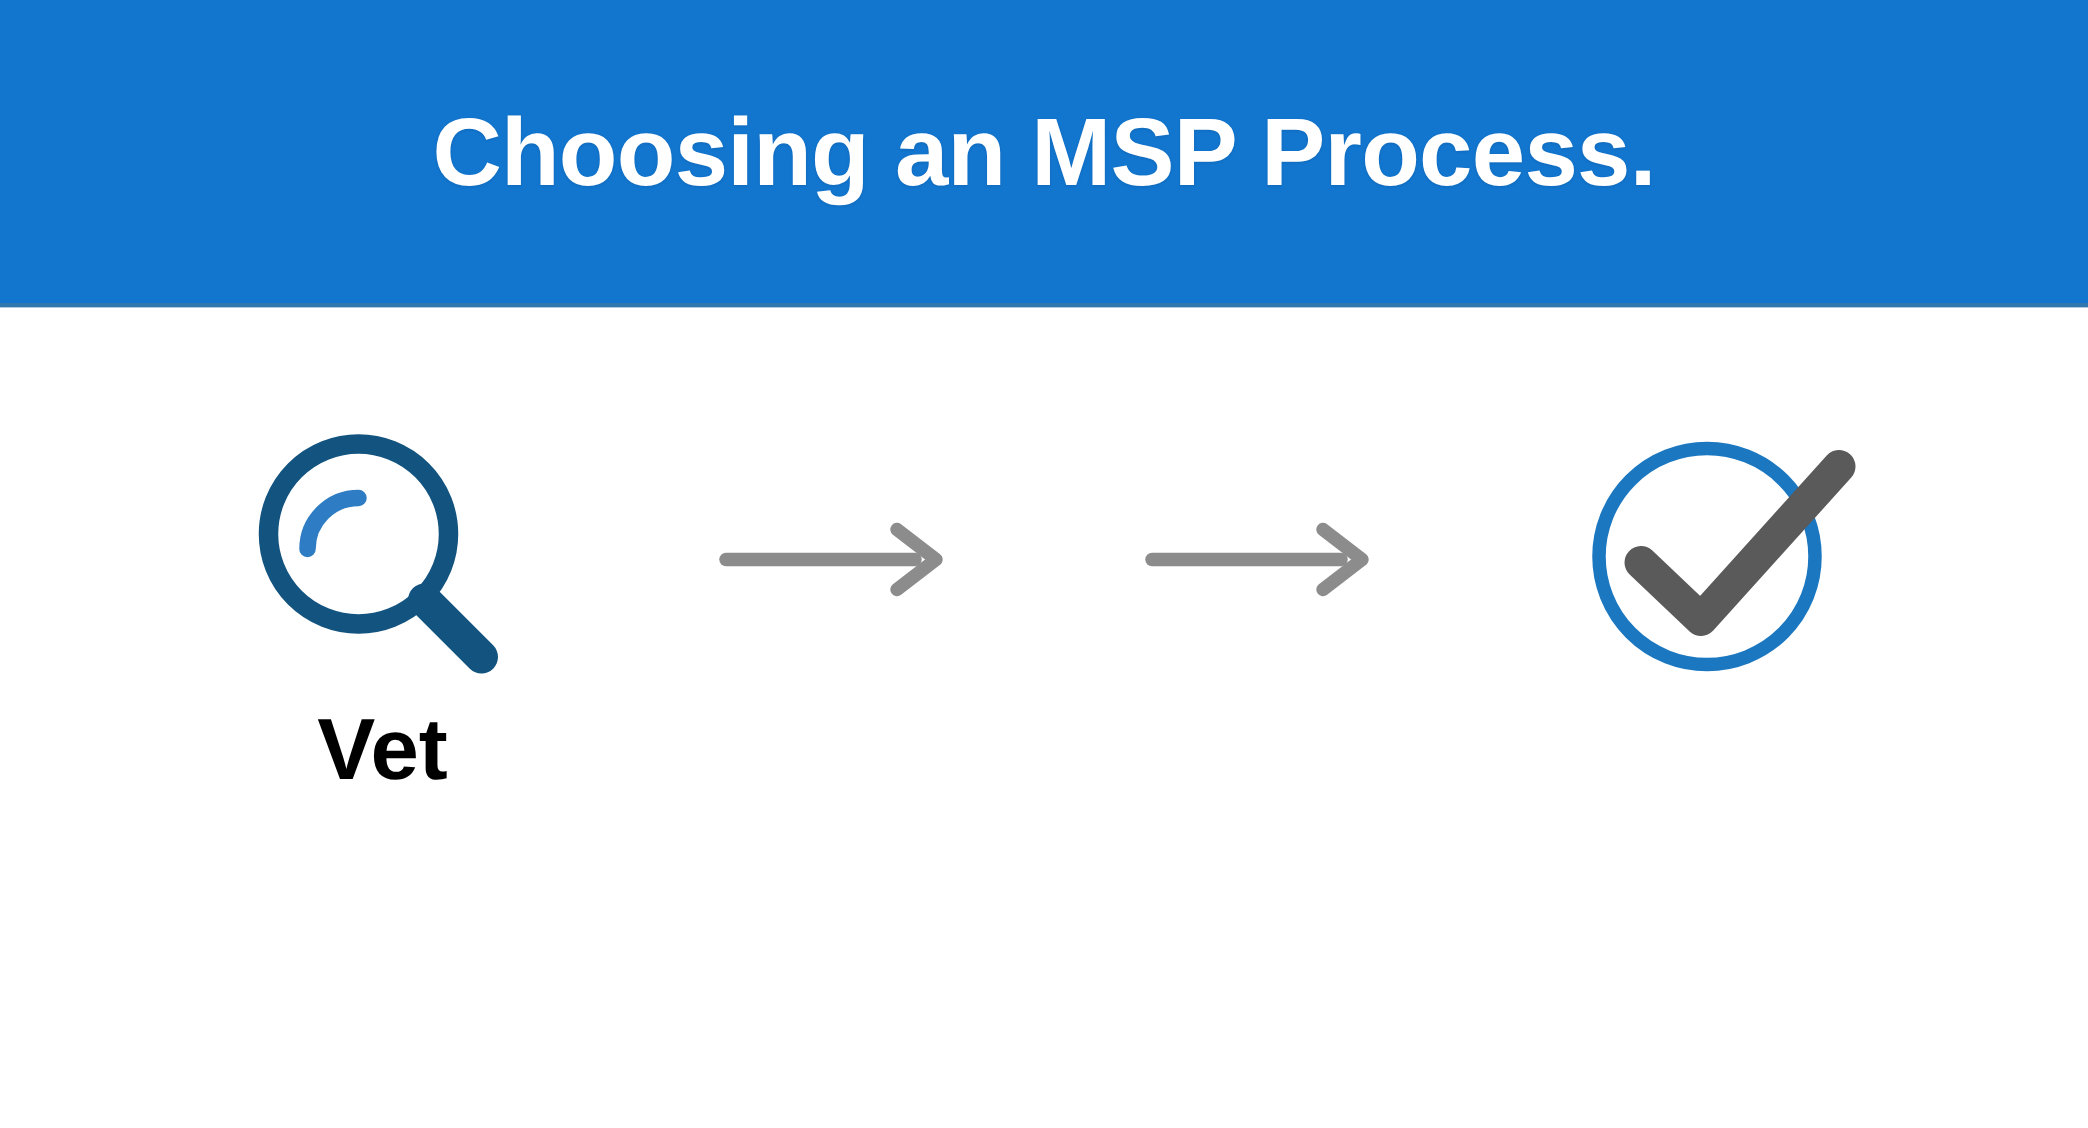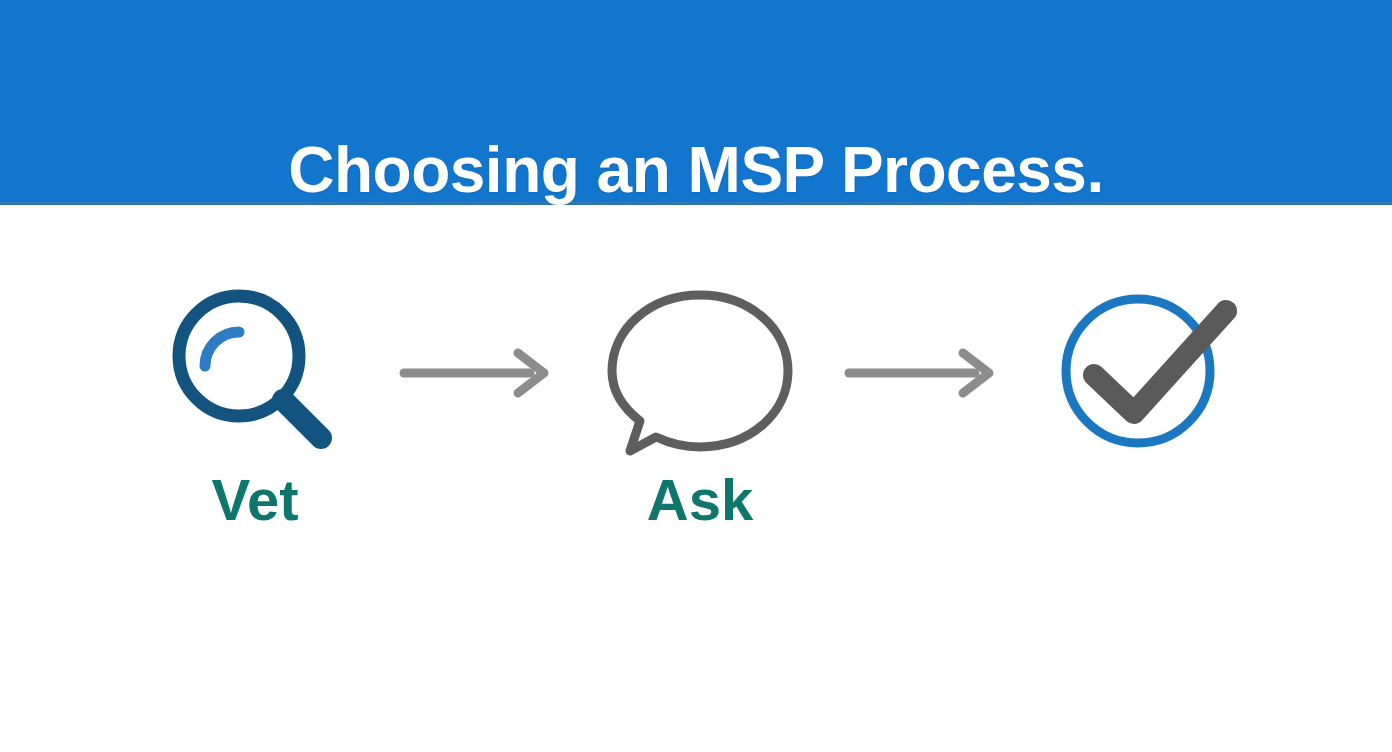--- a/index.html
+++ b/index.html
@@ -25,21 +25,21 @@
   .banner {
     position: absolute;
     left: 0;
     top: 0;
     width: 1392px;
     height: 205px;
     background: #1275CE;
     border-bottom: 3px solid #2f77ac;
     box-sizing: border-box;
     display: flex;
-    align-items: flex-end;
+    align-items: center;
     justify-content: center;
   }
   .banner-title {
     color: #ffffff;
     font-family: "Liberation Sans", sans-serif;
     font-size: 64px;
     font-weight: bold;
     letter-spacing: -0.5px;
     line-height: 1;
     text-shadow: 0 1px 2px rgba(0,0,0,0.10);
@@ -81,21 +81,21 @@
     width: 200px;
     display: flex;
     align-items: center;
     justify-content: center;
   }
   .step-label {
     margin-top: 6px;
     font-family: "Liberation Sans", sans-serif;
     font-size: 58px;
     font-weight: bold;
-    color: #0f766e;
+    color: #000000;
     line-height: 1;
     white-space: nowrap;
     user-select: none;
   }
 
   .arrow {
     width: 190px;
     height: 185px;
     display: flex;
     align-items: center;
@@ -130,35 +130,20 @@
         <div class="step-label">Vet</div>
       </div>
 
       <div class="arrow">
         <svg width="160" height="56" viewBox="0 0 160 56" aria-hidden="true">
           <line x1="6" y1="28" x2="132" y2="28" stroke="#8C8C8C" stroke-width="9" stroke-linecap="round"></line>
           <polyline points="120,8 146,28 120,48" fill="none" stroke="#8C8C8C" stroke-width="9" stroke-linecap="round" stroke-linejoin="round"></polyline>
         </svg>
       </div>
 
-      <div class="step">
-        <div class="step-icon">
-          <svg width="200" height="180" viewBox="0 0 200 180" aria-hidden="true">
-            <path d="M 100 12
-                     C 150 12 188 46 188 88
-                     C 188 130 150 164 100 164
-                     C 84 164 69 160 56 154
-                     L 30 168
-                     L 40 138
-                     C 22 124 12 107 12 88
-                     C 12 46 50 12 100 12 Z" fill="none" stroke="#5E5E5E" stroke-width="9" stroke-linejoin="round"></path>
-          </svg>
-        </div>
-        <div class="step-label">Ask</div>
-      </div>
 
       <div class="arrow">
         <svg width="160" height="56" viewBox="0 0 160 56" aria-hidden="true">
           <line x1="6" y1="28" x2="132" y2="28" stroke="#8C8C8C" stroke-width="9" stroke-linecap="round"></line>
           <polyline points="120,8 146,28 120,48" fill="none" stroke="#8C8C8C" stroke-width="9" stroke-linecap="round" stroke-linejoin="round"></polyline>
         </svg>
       </div>
 
       <div class="step">
         <div class="step-icon">

